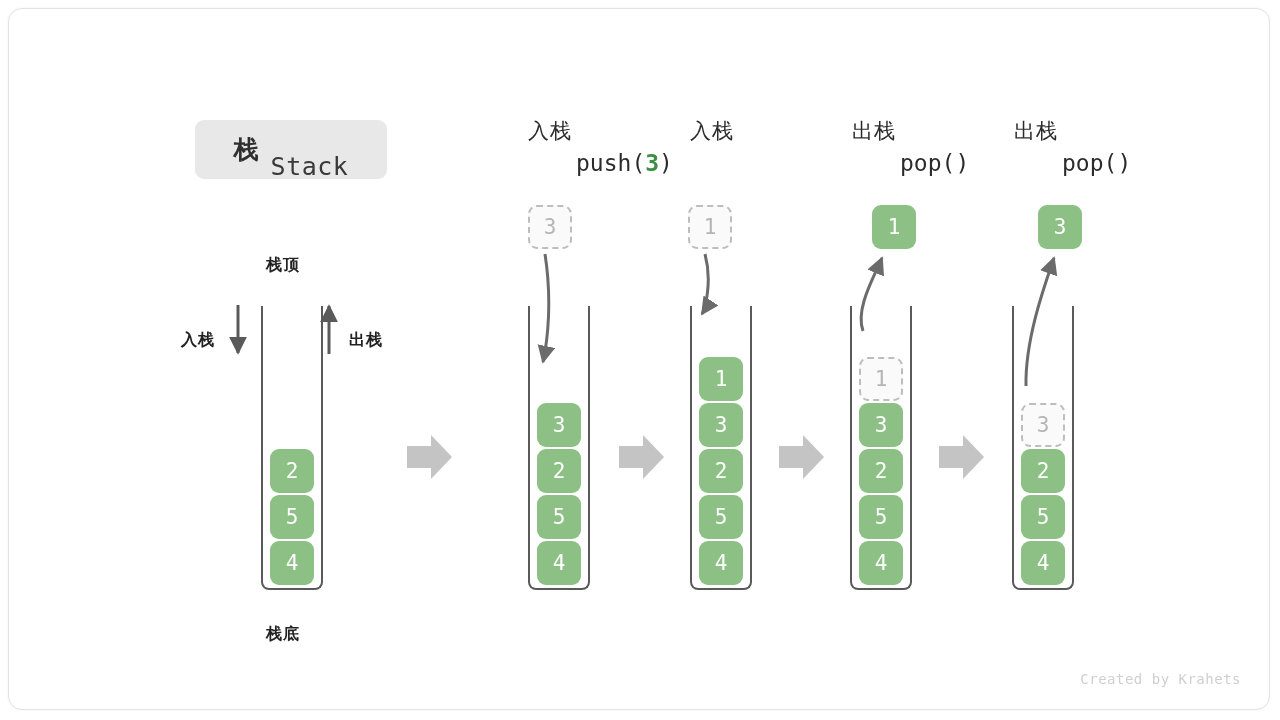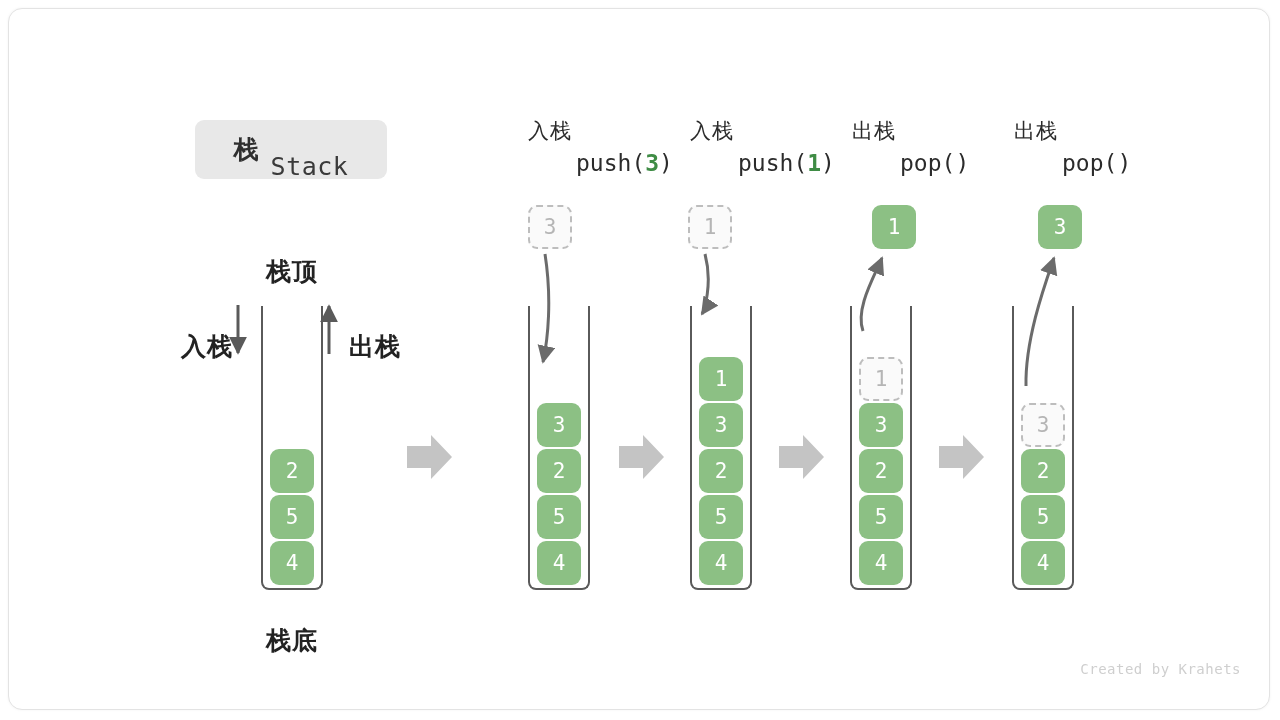--- a/index.html
+++ b/index.html
@@ -44,21 +44,21 @@
     color: #3a3a3a;
     letter-spacing: 0.5px;
     margin-top: 33px;
   }
 
   
   .cn-label {
     position: absolute;
     font-family: "Liberation Sans", sans-serif;
     font-weight: bold;
-    font-size: 25px;
+    font-size: 16px;
     color: #222222;
     white-space: nowrap;
     letter-spacing: 1px;
   }
 
   
   .col-head {
     position: absolute;
     width: 180px;
     text-align: left;
@@ -128,21 +128,21 @@
   
   svg.overlay {
     position: absolute; left: 0; top: 0;
     width: 1262px; height: 702px;
     pointer-events: none;
   }
 
   
   #credit {
     position: absolute;
-    right: 28px; bottom: 32px;
+    right: 28px; bottom: 22px;
     font-family: "DejaVu Sans Mono", monospace;
     font-size: 14px;
     color: #cfcfcf;
     letter-spacing: 0.5px;
     white-space: nowrap;
   }
 </style>
 </head>
 <body>
 
@@ -175,21 +175,20 @@
     <div class="stack-items" id="stack-1">
         <div class="cell solid">4</div>
         <div class="cell solid">5</div>
         <div class="cell solid">2</div>
         <div class="cell solid">3</div>
       </div>
   </div>
 
   <div class="col-head" style="left:681px; top:107px;">
     <div class="op">入栈</div>
-    <div class="fn"><span>push(</span><span class="arg">1</span><span>)</span></div>
   </div>
   <div class="cell ghost float-cell" style="left:679px; top:196px;">1</div>
   <div class="stack-box" style="left:681px; top:297px;">
     <div class="stack-items" id="stack-2">
         <div class="cell solid">4</div>
         <div class="cell solid">5</div>
         <div class="cell solid">2</div>
         <div class="cell solid">3</div>
         <div class="cell solid">1</div>
       </div>

